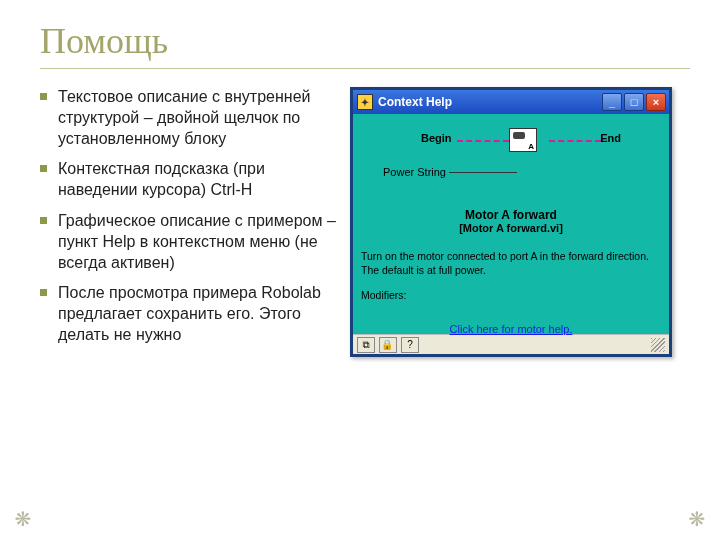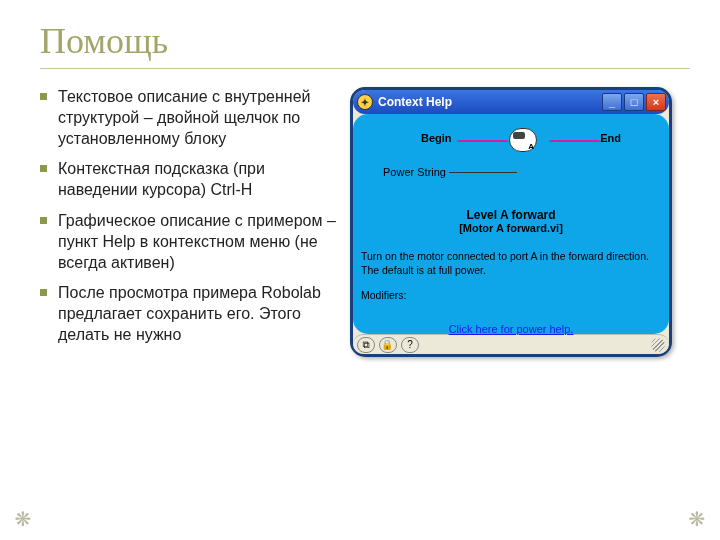--- a/index.html
+++ b/index.html
@@ -1,15 +1,15 @@
 <!DOCTYPE html>
 <html><head>
 <meta charset="utf-8">
 <style>
-  * { box-sizing: border-box; border-radius: 15px; }
+  * { box-sizing: border-box; }
   body {
     margin: 0;
     width: 720px;
     height: 540px;
     background: #fff;
     font-family: Arial, sans-serif;
     position: relative;
     overflow: hidden;
   }
   .slide {
@@ -86,21 +86,21 @@
     background: linear-gradient(to bottom, #7ea8ed, #3d6fd0);
     border: 1px solid #1a3a80;
     border-radius: 2px;
     color: #fff;
     display: flex; align-items: center; justify-content: center;
     font-size: 11px; font-weight: bold;
     cursor: pointer;
   }
   .winbtn.close { background: linear-gradient(to bottom, #f07050, #d03a1a); border-color: #8a2010; }
   .wincontent {
-    background: #0ea5e9;
+    background: #14b8a6;
     padding: 8px 8px 12px 8px;
     position: relative;
     height: 220px;
     color: #000;
   }
   .diagram {
     position: relative;
     height: 80px;
     margin-bottom: 6px;
   }
@@ -247,29 +247,29 @@
         <div class="diagram">
           <span class="beginLbl">Begin</span>
           <div class="dashline left"></div>
           <div class="blockIcon"></div>
           <div class="dashline right"></div>
           <span class="endLbl">End</span>
           <span class="powerLbl">Power String</span>
           <div class="powerLine"></div>
         </div>
 
-        <div class="vititle">Level A forward</div>
+        <div class="vititle">Motor A forward</div>
         <div class="vifile">[Motor A forward.vi]</div>
 
         <div class="desc">Turn on the motor connected to port A in the forward direction.  The default is at full power.</div>
         <br>
         <div class="desc">Modifiers:</div>
         <br>
 
-        <div class="helplink">Click here for power help.</div>
+        <div class="helplink">Click here for motor help.</div>
       </div>
 
       <div class="statusbar">
         <div class="sbtn">⧉</div>
         <div class="sbtn">🔒</div>
         <div class="sbtn">?</div>
         <div class="resize"></div>
       </div>
     </div>
   </div>

